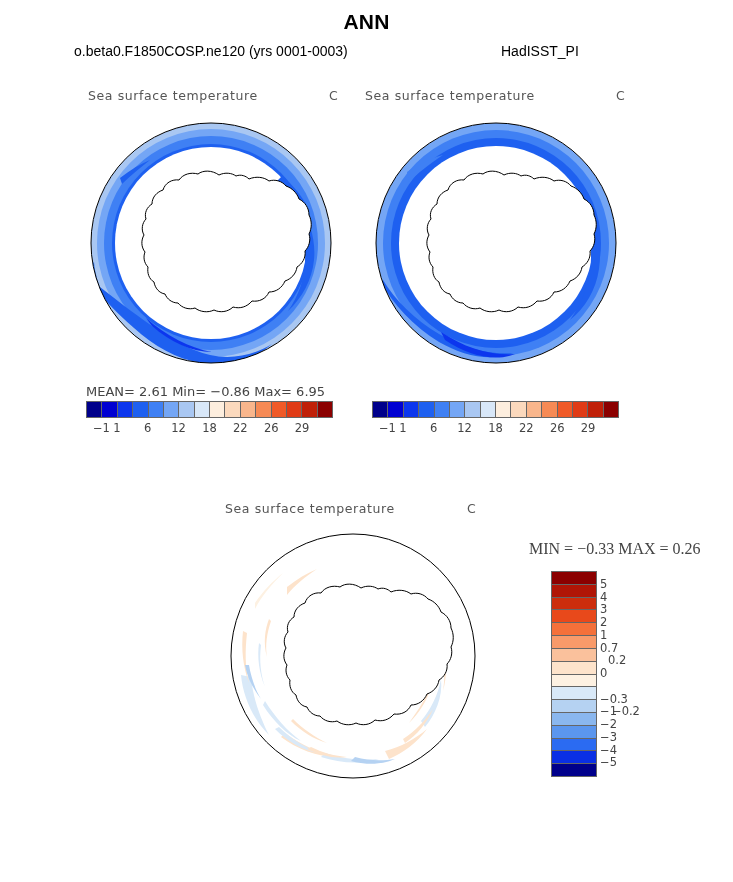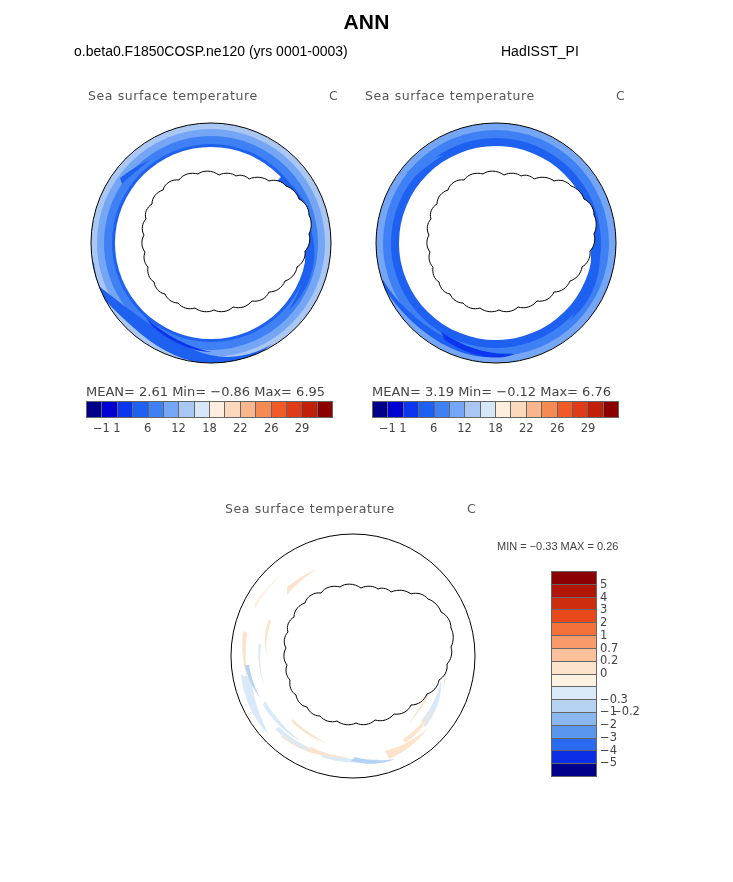--- a/index.html
+++ b/index.html
@@ -70,24 +70,25 @@
   }
   .stat-line {
     position: absolute;
     font-family: "DejaVu Sans", sans-serif;
     font-size: 13px;
     color: #444444;
     white-space: nowrap;
   }
   .minmax-line {
     position: absolute;
-    font-family: Liberation Sans, sans-serif;
-    font-size: 11px;
+    font-family: Liberation Serif, serif;
+    font-size: 16px;
     color: #444444;
     white-space: nowrap;
+    margin-left: 32px;
   }
 
   
   .map-wrap { position: absolute; }
   .map-wrap svg { display: block; }
 
   
   .hbar {
     position: absolute;
     display: flex;
@@ -263,21 +264,20 @@
       <span class="tk" style="left: 6.25%;">−1</span>
       <span class="tk" style="left: 12.5%;">1</span>
       <span class="tk" style="left: 25%;">6</span>
       <span class="tk" style="left: 37.5%;">12</span>
       <span class="tk" style="left: 50%;">18</span>
       <span class="tk" style="left: 62.5%;">22</span>
       <span class="tk" style="left: 75%;">26</span>
       <span class="tk" style="left: 87.5%;">29</span>
     </div>
 
-  <div class="stat-line" style="left:372px; top:384px;">MEAN=   3.19  Min=  −0.12  Max=   6.76</div>
 
   <div class="hbar" id="hbar-obs" style="left:372px; top:401px; width:245px;">
       <div class="cell" style="background: rgb(0, 0, 139);"></div>
       <div class="cell" style="background: rgb(0, 0, 210);"></div>
       <div class="cell" style="background: rgb(12, 54, 238);"></div>
       <div class="cell" style="background: rgb(30, 96, 240);"></div>
       <div class="cell" style="background: rgb(63, 128, 244);"></div>
       <div class="cell" style="background: rgb(116, 166, 245);"></div>
       <div class="cell" style="background: rgb(169, 199, 242);"></div>
       <div class="cell" style="background: rgb(216, 231, 248);"></div>
@@ -363,21 +363,21 @@
       <div class="vcell" style="background: rgb(10, 47, 228);"></div>
       <div class="vcell" style="background: rgb(0, 0, 139);"></div>
     </div>
   <div class="vticks" id="vticks-diff" style="left:600px; top:571px; height:204px; width:40px;">
       <span class="vtk" style="top: 6.25%; left: 0px;">5</span>
       <span class="vtk" style="top: 12.5%; left: 0px;">4</span>
       <span class="vtk" style="top: 18.75%; left: 0px;">3</span>
       <span class="vtk" style="top: 25%; left: 0px;">2</span>
       <span class="vtk" style="top: 31.25%; left: 0px;">1</span>
       <span class="vtk" style="top: 37.5%; left: 0px;">0.7</span>
-      <span class="vtk" style="top: 43.75%; left: 0px;">0.2</span>
+      <span class="vtk" style="top: 43.75%; left: 8px;">0.2</span>
       <span class="vtk" style="top: 50%; left: 0px;">0</span>
       <span class="vtk" style="top: 56.25%; left: 12px; margin-top: 25px;">−0.2</span>
       <span class="vtk" style="top: 62.5%; left: 0px;">−0.3</span>
       <span class="vtk" style="top: 68.75%; left: 0px;">−1</span>
       <span class="vtk" style="top: 75%; left: 0px;">−2</span>
       <span class="vtk" style="top: 81.25%; left: 0px;">−3</span>
       <span class="vtk" style="top: 87.5%; left: 0px;">−4</span>
       <span class="vtk" style="top: 93.75%; left: 0px;">−5</span>
     </div>
 

